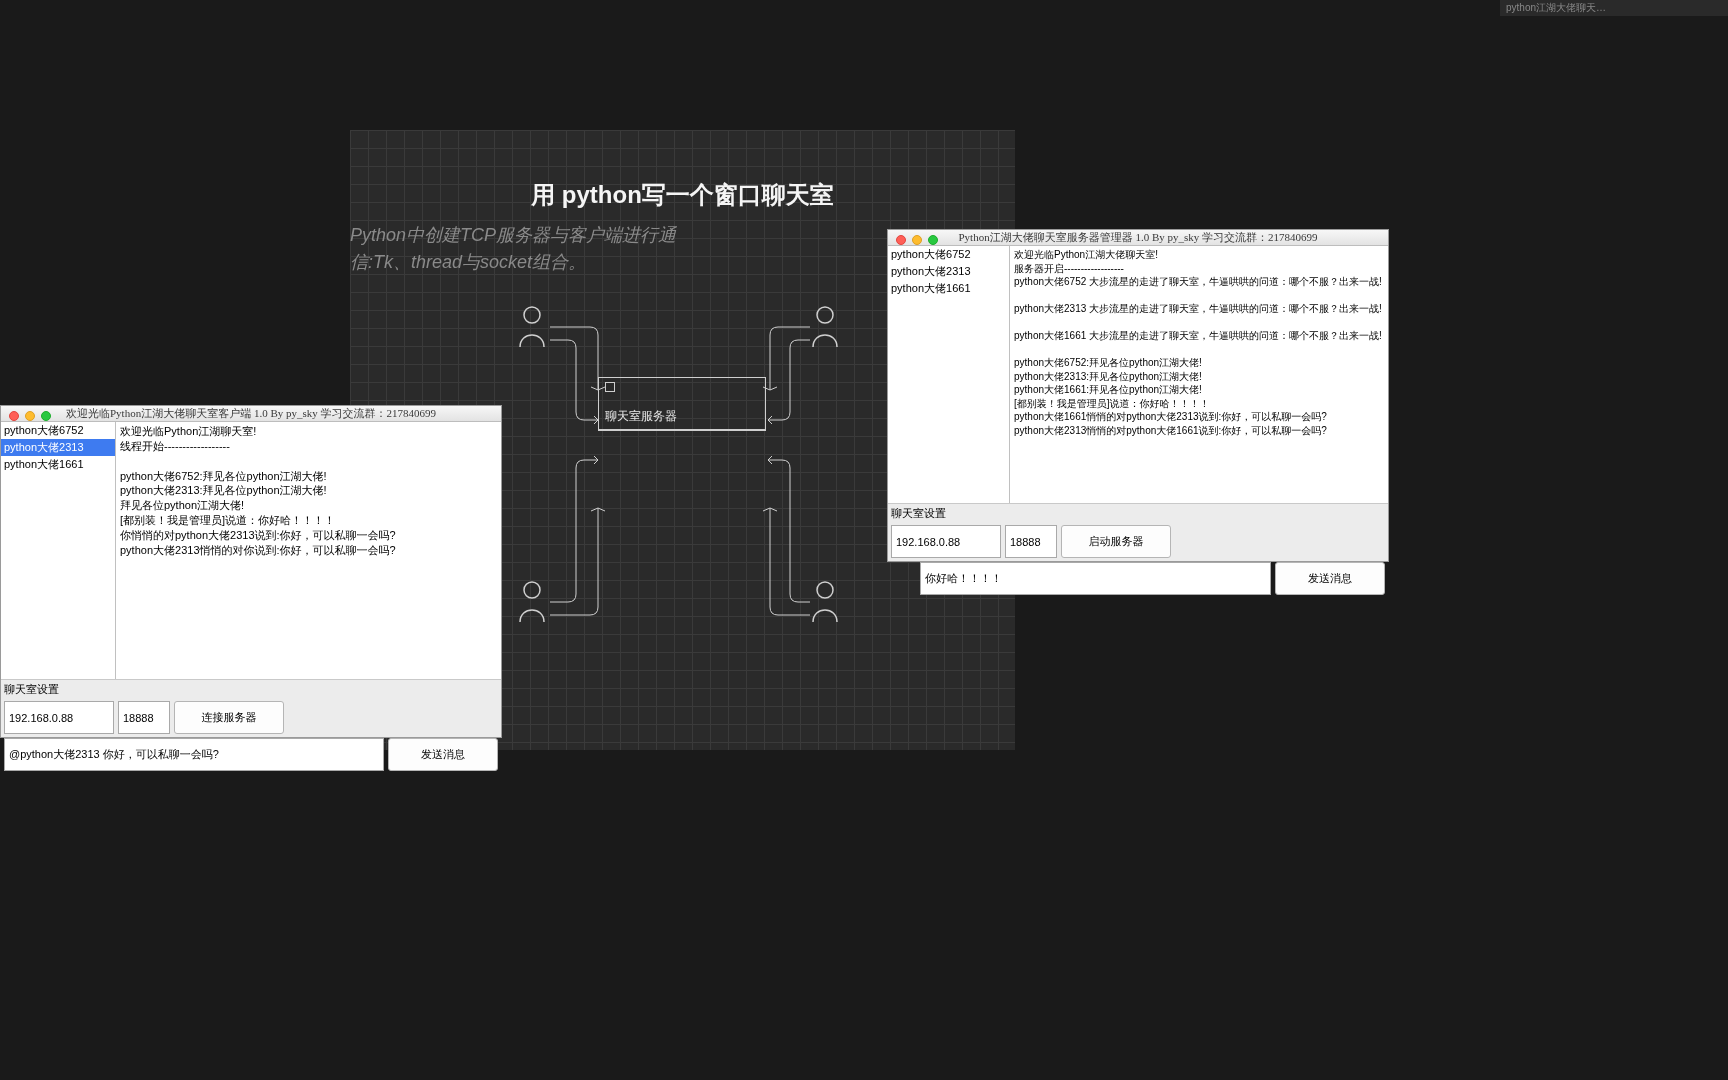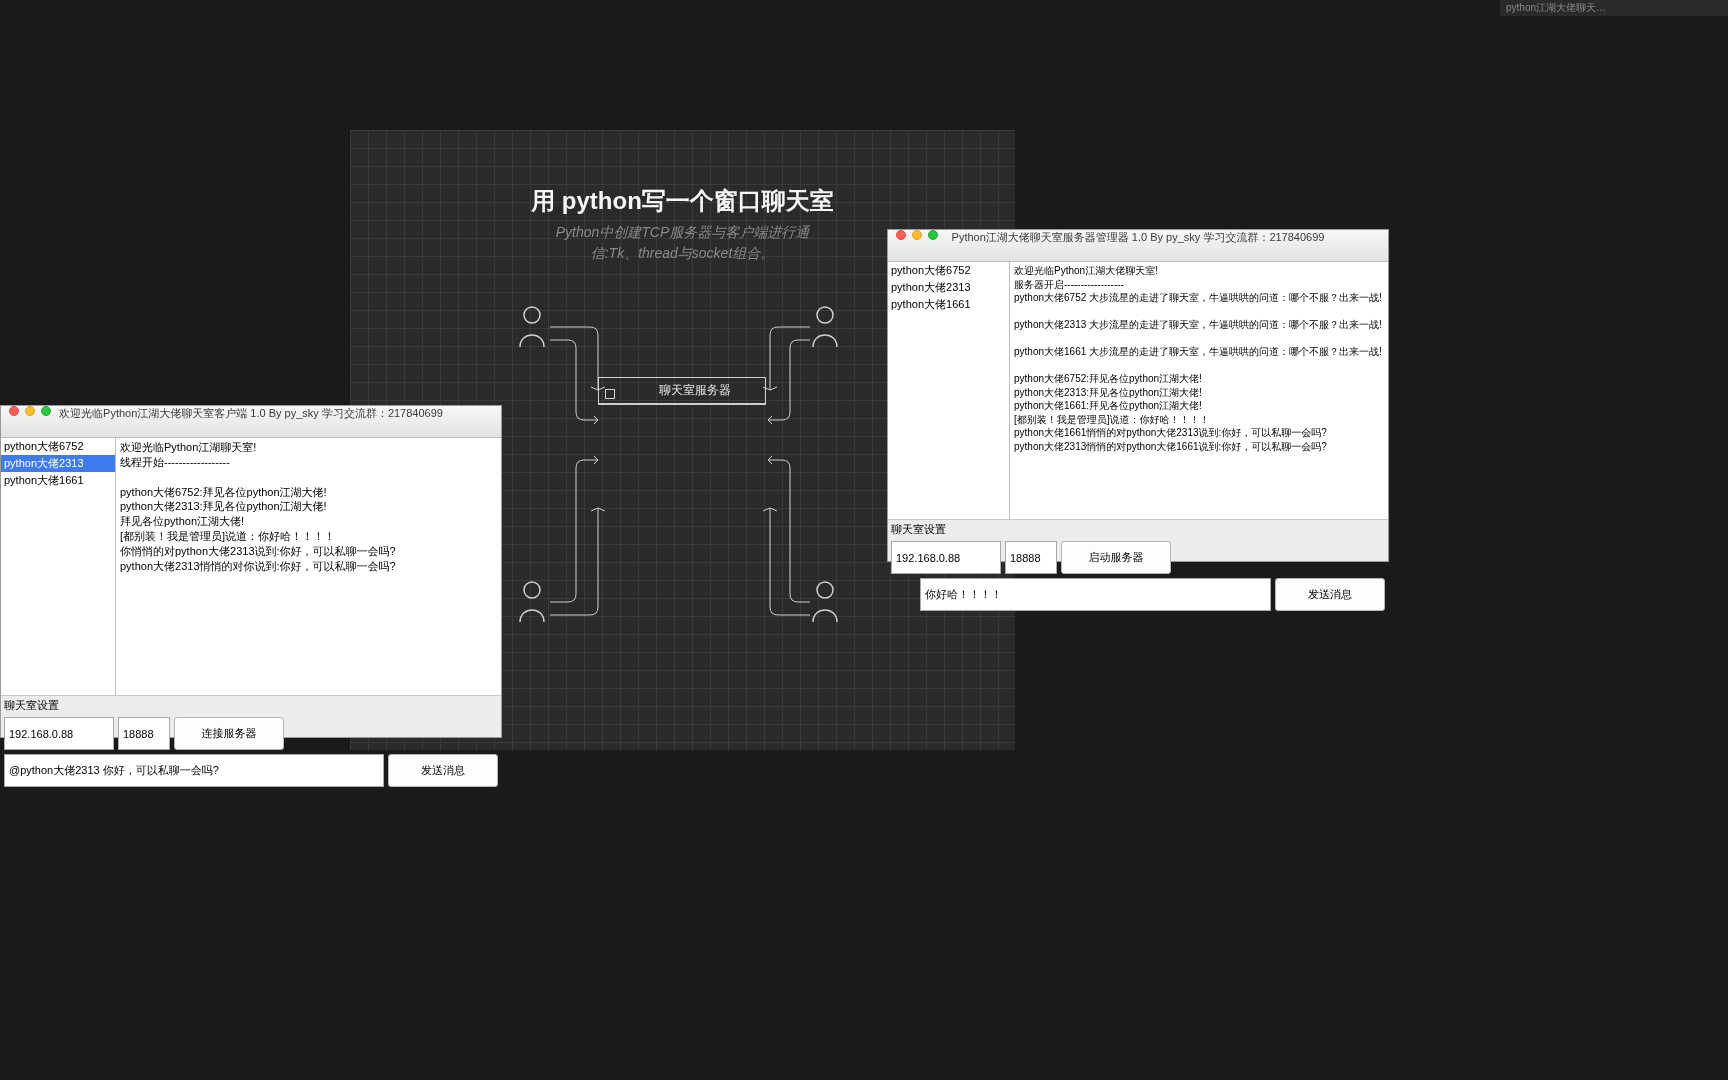--- a/index.html
+++ b/index.html
@@ -20,32 +20,31 @@
     width: 665px;
     height: 620px;
     background-color: #2a2a2a;
     background-image:
       linear-gradient(#3a3a3a 1px, transparent 1px),
       linear-gradient(90deg, #3a3a3a 1px, transparent 1px);
     background-size: 18px 18px;
   }
   .canvas .title {
     position: absolute;
-    left: 0; right: 0; top: 55px;
+    left: 0; right: 0; top: 49px;
     text-align: center;
     color: #f5f5f5;
     font-size: 24px;
     font-weight: 600;
   }
   .canvas .subtitle {
     position: absolute;
     left: 0; right: 0; top: 92px;
-    text-align: center;
     color: #8a8a8a;
-    font-size: 14px;
+    font-size: 18px;
     font-style: italic;
     line-height: 1.5;
   }
 
   .person {
     position: absolute;
     width: 30px;
     height: 42px;
   }
   .person svg { width: 100%; height: 100%; }
@@ -54,22 +53,23 @@
     position: absolute;
     left: 248px;
     top: 247px;
     width: 168px;
     border: 1px solid #cfcfcf;
   }
   .server-box .sb-header {
     border-bottom: 1px solid #cfcfcf;
     padding: 4px 6px;
     display: flex;
-    align-items: flex-end;
+    align-items: flex-start;
     gap: 16px;
+    flex-direction: column;
   }
   .server-box .sb-sq {
     width: 10px; height: 10px; border: 1px solid #cfcfcf;
   }
   .server-box .sb-title {
     flex: 1;
     text-align: center;
     color: #e8e8e8;
     font-size: 12px;
   }
@@ -90,26 +90,27 @@
 
   
   .mac-window {
     position: absolute;
     background: #ececec;
     border: 1px solid #9a9a9a;
     font-size: 11px;
     color: #000;
   }
   .mac-titlebar {
-    height: 32px;
+    height: 16px;
     background: linear-gradient(#f7f7f7, #e3e3e3);
     border-bottom: 1px solid #bdbdbd;
     display: flex;
-    align-items: flex-start;
+    align-items: flex-end;
     position: relative;
+    font-family: Liberation Serif, serif;
   }
   .traffic {
     display: flex;
     gap: 6px;
     padding-left: 8px;
   }
   .tl {
     width: 10px; height: 10px; border-radius: 50%;
   }
   .tl.red { background: #ff5f57; border: 0.5px solid #e24640; }

